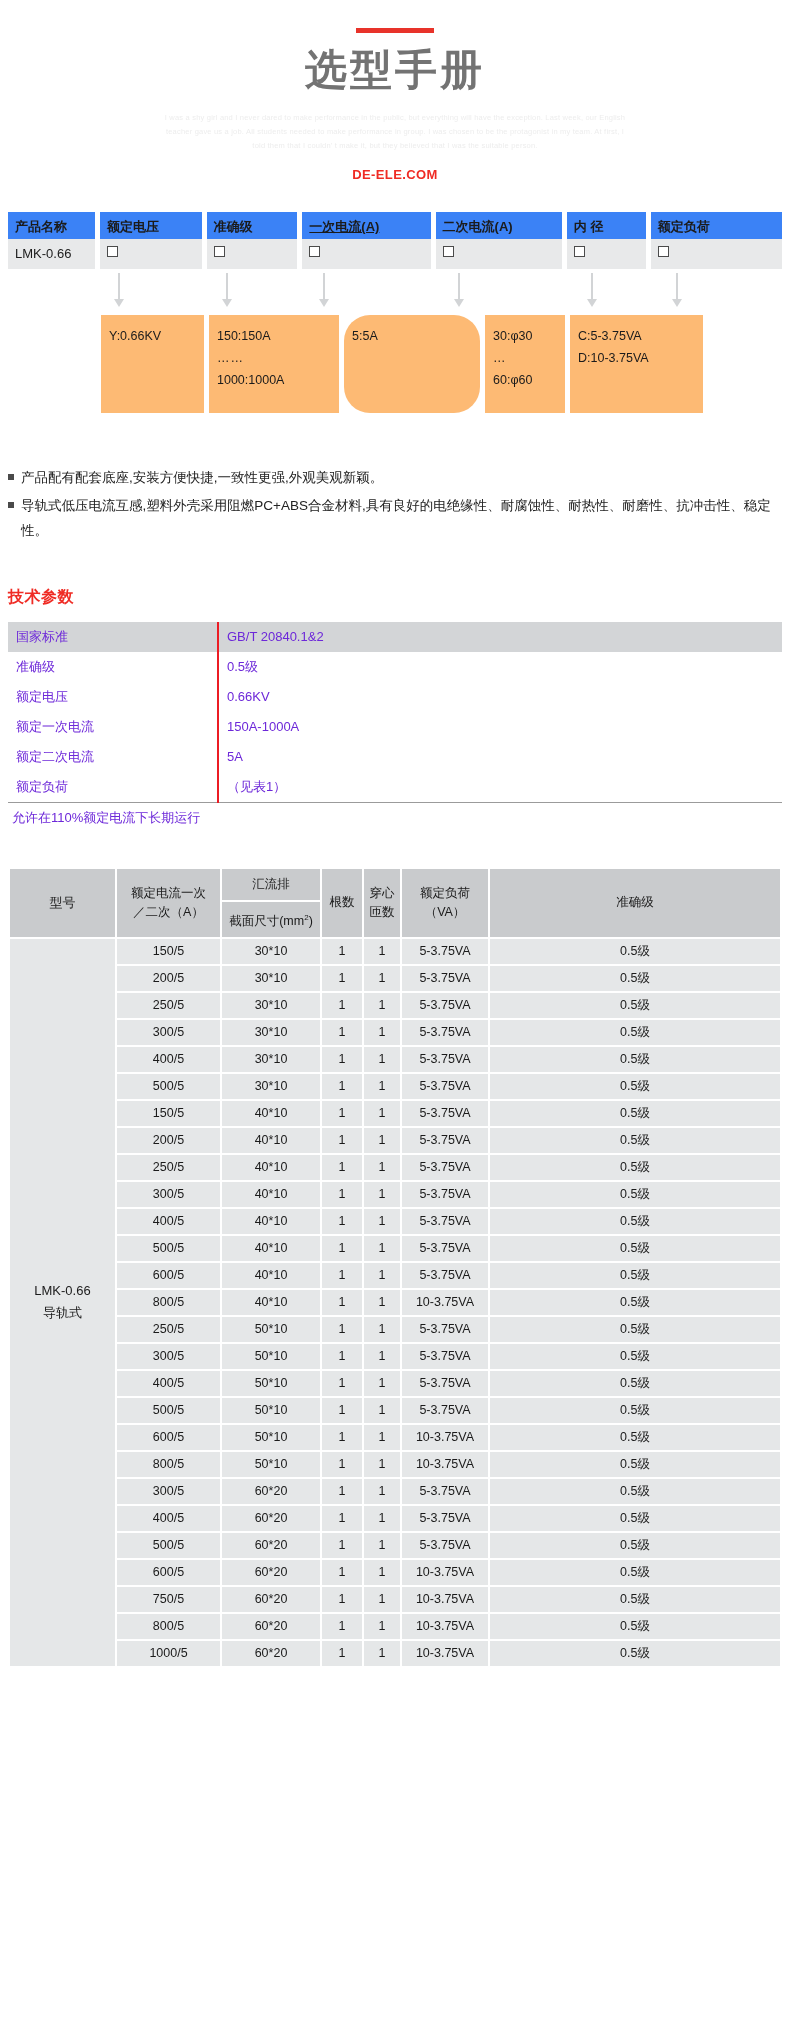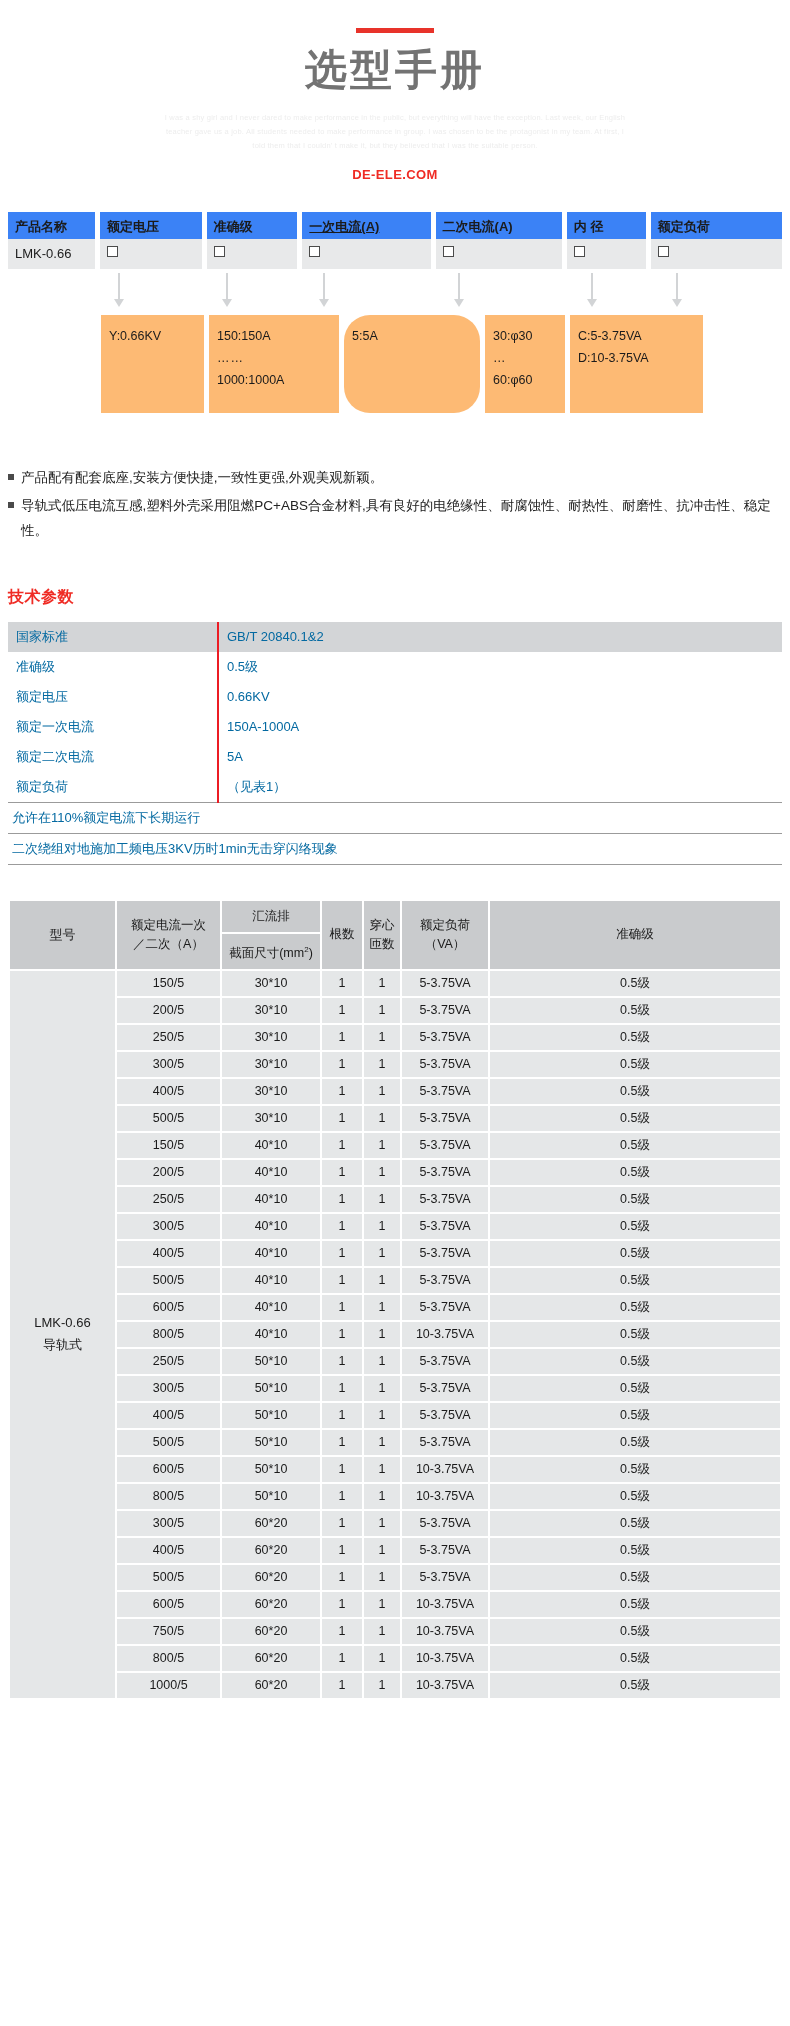--- a/index.html
+++ b/index.html
@@ -97,21 +97,21 @@
     margin: 44px 8px 14px 8px; color: #ef2b24;
     font-size: 16px; font-weight: bold; letter-spacing: 0.5px;
   }
 
   
   .spec {
     margin: 0 8px; width: 774px; border-collapse: collapse;
     table-layout: fixed;
   }
   .spec td {
-    font-size: 13px; color: #0369a1; padding: 6px 8px;
+    font-size: 13px; color: #6d28d9; padding: 6px 8px;
     height: 27px; vertical-align: middle;
   }
   .spec td.k { width: 210px; }
   .spec tr.shaded td { background: #d3d5d7; }
   .spec td.v { border-left: 2px solid #ec1c24; }
   .spec tr.note td {
     border-left: none; border-top: 1px solid #9b9b9b;
   }
   .spec tr.note.first td { border-top: 1px solid #9b9b9b; }
   .spec tr.note td.full { padding-left: 4px; }
@@ -265,23 +265,20 @@
           <td class="k">额定二次电流</td>
           <td class="v">5A</td>
         </tr>
         <tr>
           <td class="k">额定负荷</td>
           <td class="v">（见表1）</td>
         </tr>
         <tr class="note first">
           <td class="full" colspan="2">允许在110%额定电流下长期运行</td>
         </tr>
-        <tr class="note lastnote">
-          <td class="full" colspan="2">二次绕组对地施加工频电压3KV历时1min无击穿闪络现象</td>
-        </tr>
       </tbody>
   </table>
 
   <div class="dt-wrap">
     <table class="dt">
       <thead>
         <tr>
           <th class="model-h" rowspan="2" style="width:105px">型号</th>
           <th rowspan="2" style="width:103px">
             <div>额定电流一次</div>

